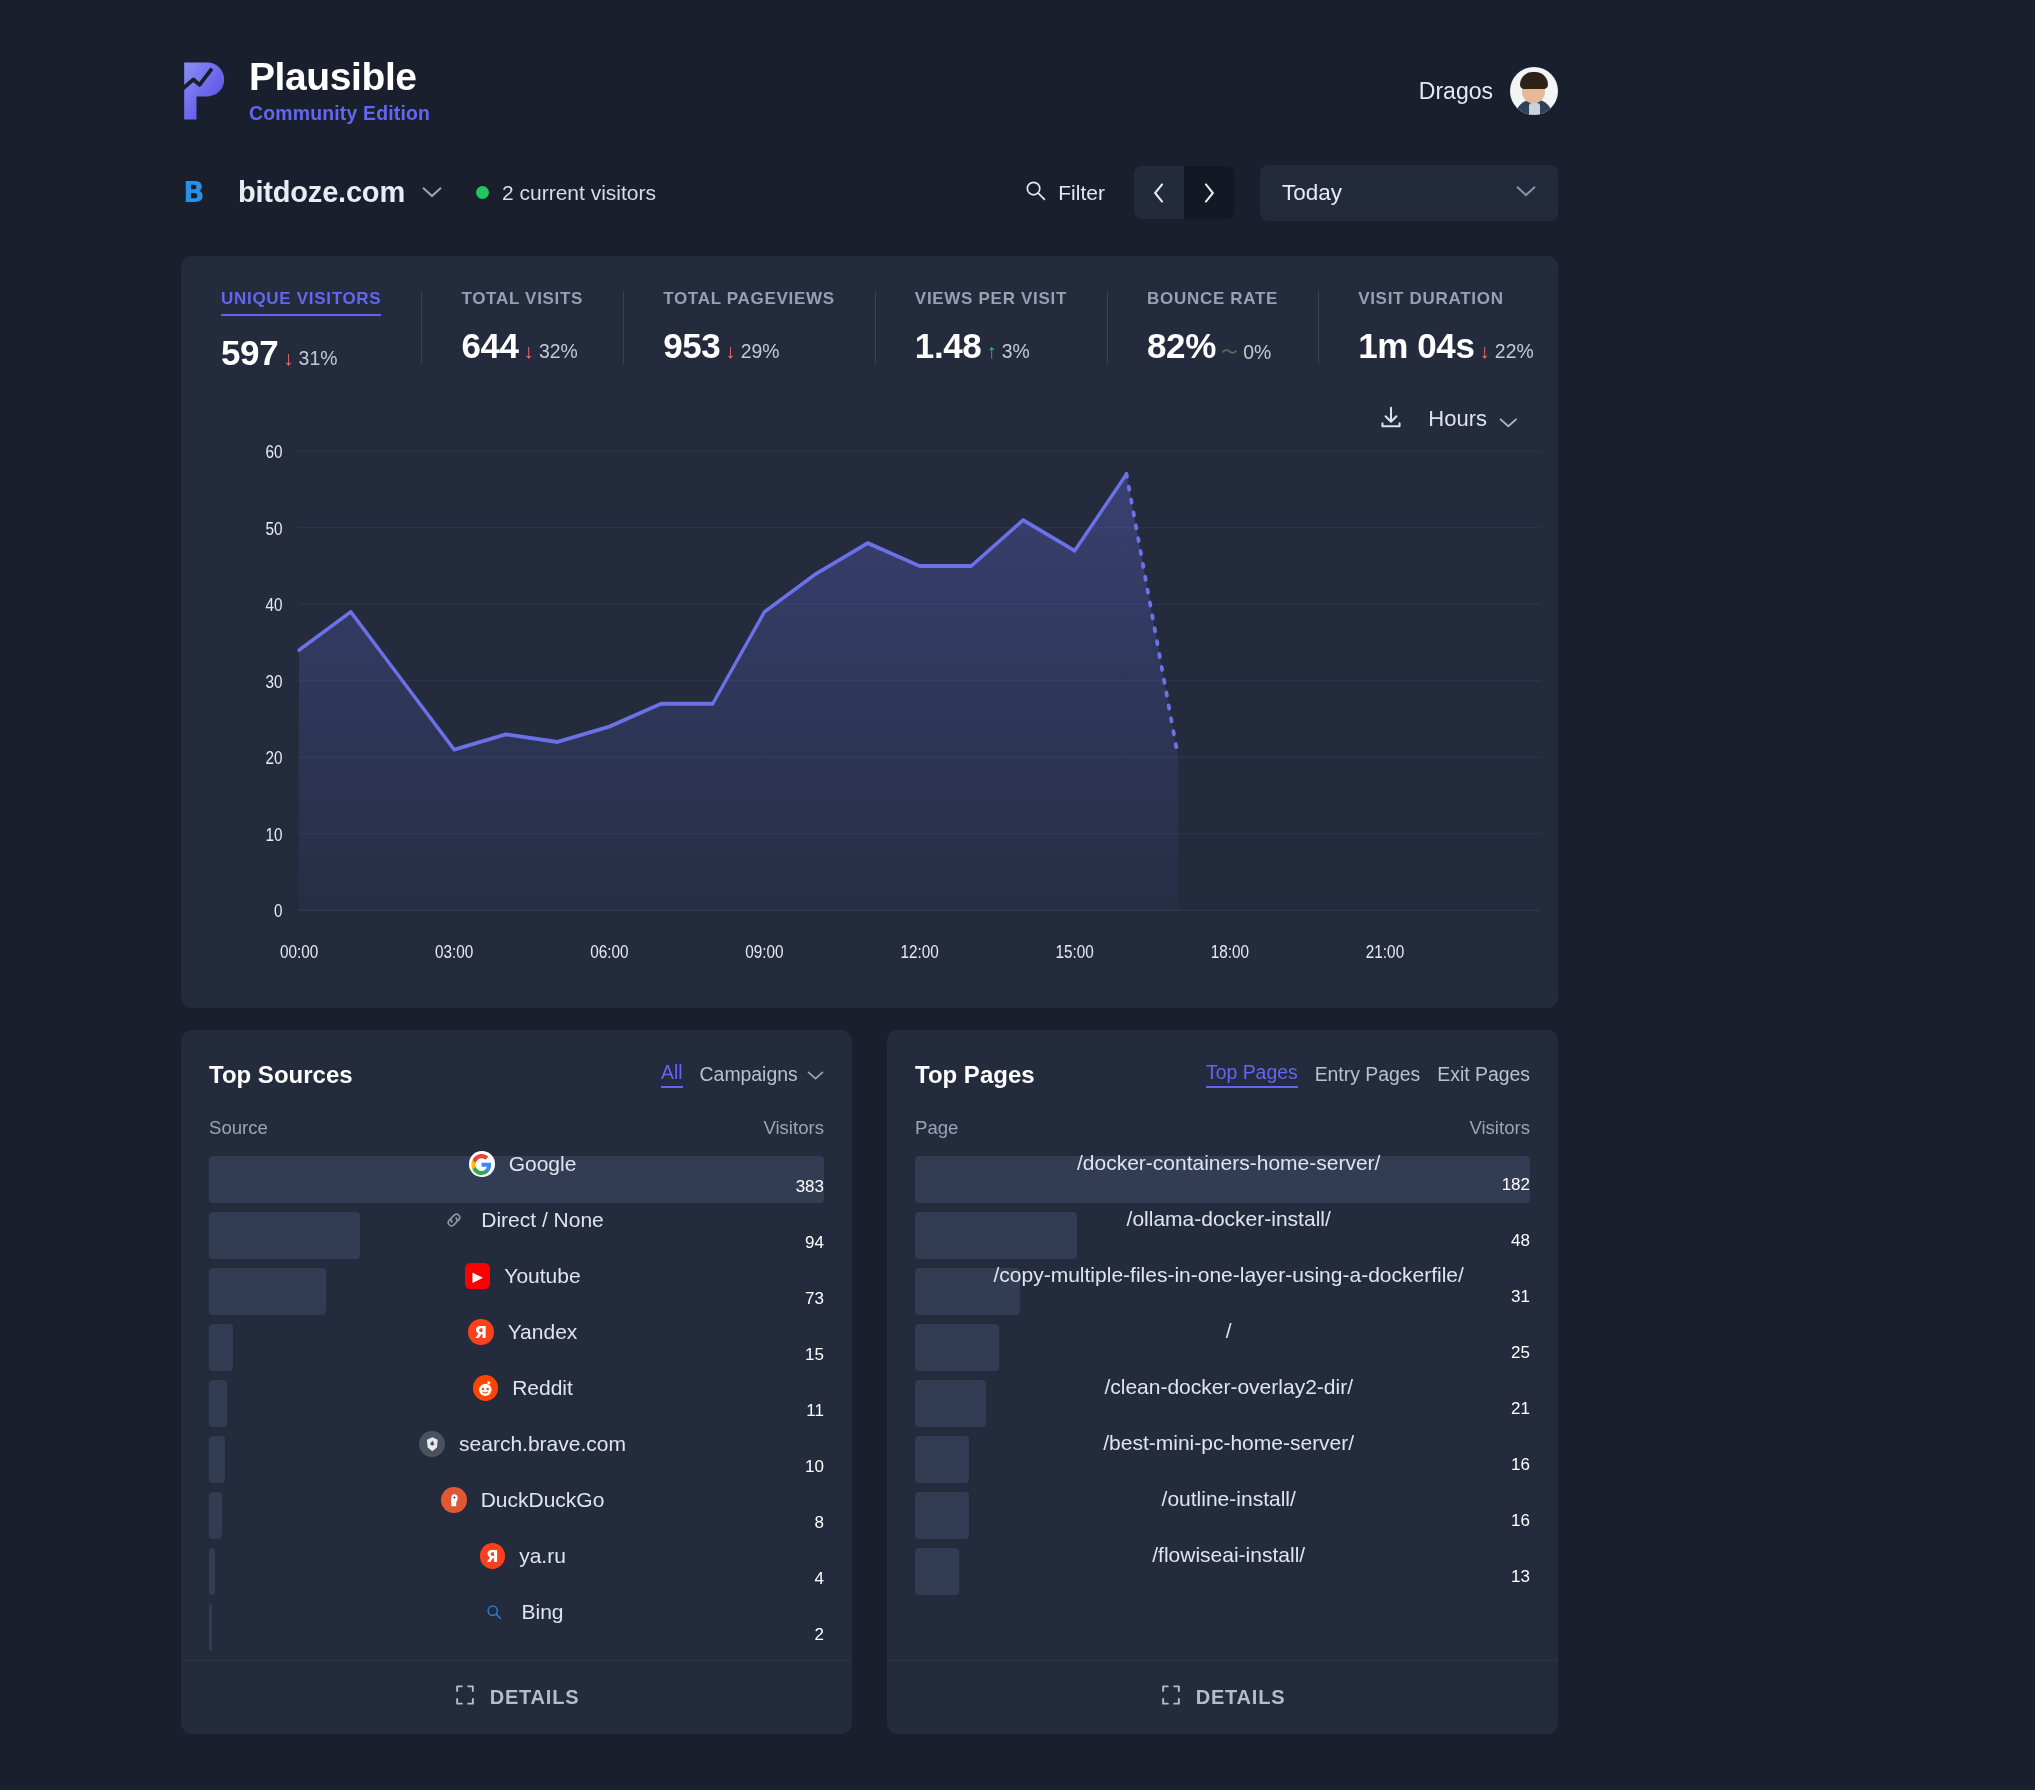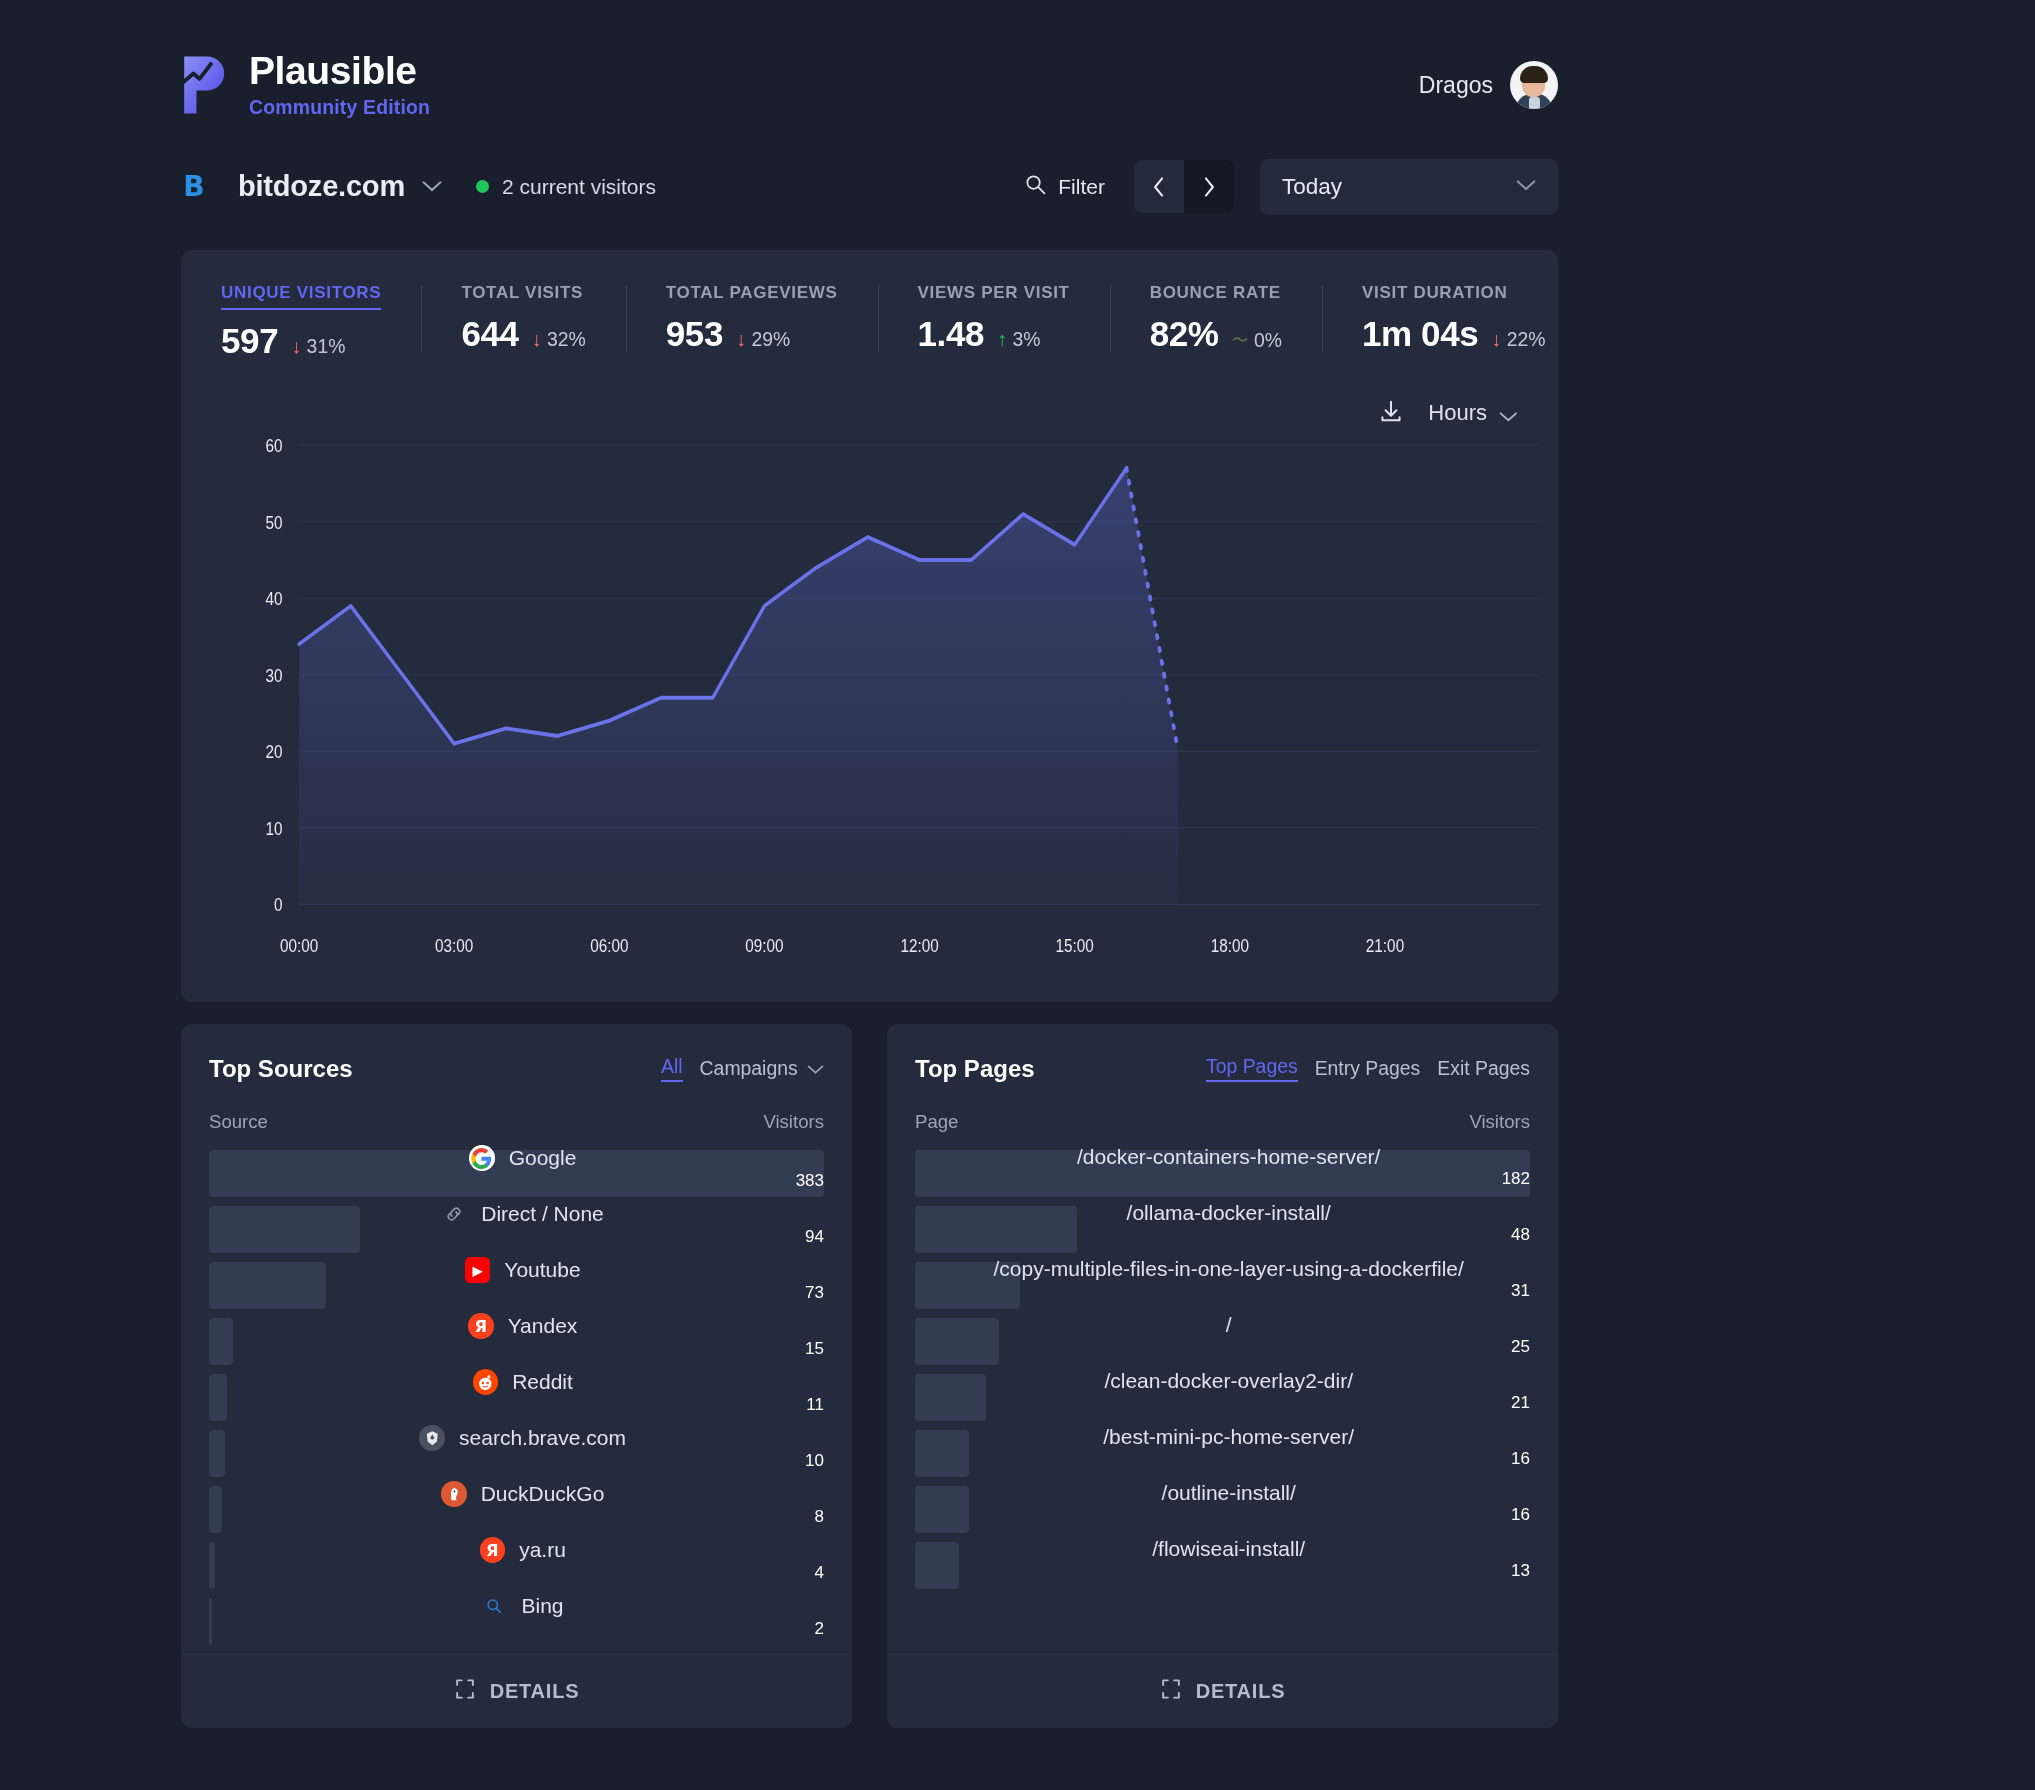--- a/index.html
+++ b/index.html
@@ -2,21 +2,21 @@
 <html style="font-size:12.4px"><head>
 <meta charset="utf-8">
 <style>
   * { box-sizing: border-box; margin: 0; padding: 0; }
   html, body {
     width: 2035px; height: 1790px;
     background: #1a1f2e;
     font-family: "Liberation Sans", sans-serif;
     overflow: hidden;
   }
-  .page { width: 1739px; height: 1790px; padding: 8px 181px; position: relative; }
+  .page { width: 1739px; height: 1790px; padding: 14px 181px; position: relative; }
 
   
   .topbar { display: flex; align-items: center; justify-content: space-between; height: 132px; padding-top: 22px; }
   .logo-wrap { display: flex; align-items: center; gap: 17px; }
   .logo-mark { width: 51px; height: 60px; position: relative; }
   .logo-text { display: flex; flex-direction: column; justify-content: center; }
   .logo-title { font-size: 39px; font-weight: 700; color: #ffffff; letter-spacing: -0.4px; line-height: 1.05; }
   .logo-sub { font-size: 19.4px; font-weight: 700; color: #6366f1; letter-spacing: 0.2px; margin-top: 3.1px; }
   .user-wrap { display: flex; align-items: center; gap: 17px; }
   .user-name { font-size: 23px; color: #e5e9f0; }
@@ -48,21 +48,21 @@
   
   .card { background: #232b3d; border-radius: 11px; }
   .main-card { margin-top: 17px; padding: 0; height: 752px; position: relative; }
 
   .kpis { display: flex; align-items: stretch; padding: 33px 40px 0 40px; }
   .kpi { padding-right: 40px; margin-right: 0; position: relative; }
   .kpi + .kpi { padding-left: 40px; }
   .kpi + .kpi::before { content: ""; position: absolute; left: 0; top: 1.6px; bottom: 9.3px; width: 0.8px; background: #394356; }
   .kpi-label { font-size: 17px; font-weight: 700; letter-spacing: 0.7px; color: #97a1b4; white-space: nowrap; }
   .kpi.active .kpi-label { color: #6366f1; border-bottom: 2.3px solid #6366f1; padding-bottom: 5.4px; display: inline-block; }
-  .kpi-row { display: flex; align-items: baseline; gap: 13px; margin-top: 11px; }
+  .kpi-row { display: flex; align-items: baseline; gap: 5px; margin-top: 17px; }
   .kpi-value { font-size: 35px; font-weight: 700; color: #ffffff; letter-spacing: -0.4px; white-space: nowrap; }
   .kpi-delta { display: flex; align-items: center; gap: 5.4px; font-size: 19.4px; color: #c3cad6; white-space: nowrap; }
   .arrow { font-size: 20px; line-height: 1; }
   .arrow.down { color: #f26d6d; }
   .arrow.up { color: #22c55e; }
   .arrow.flat { color: #5c6a52; font-size: 17px; }
 
   .chart-tools { position: absolute; right: 40px; top: 147px; display: flex; align-items: center; gap: 23px; }
   .hours-label { font-size: 22px; color: #dde3ec; }
 

